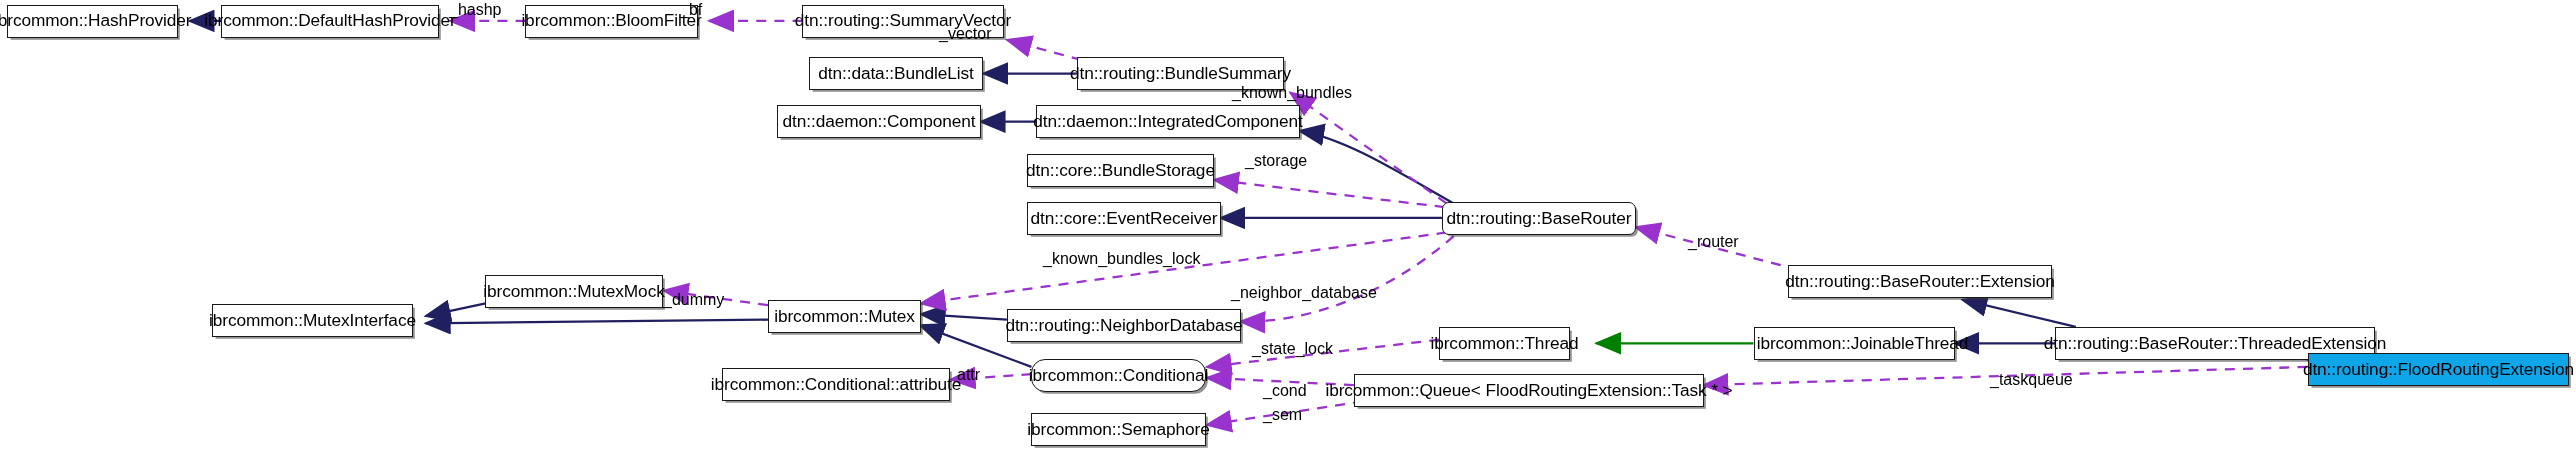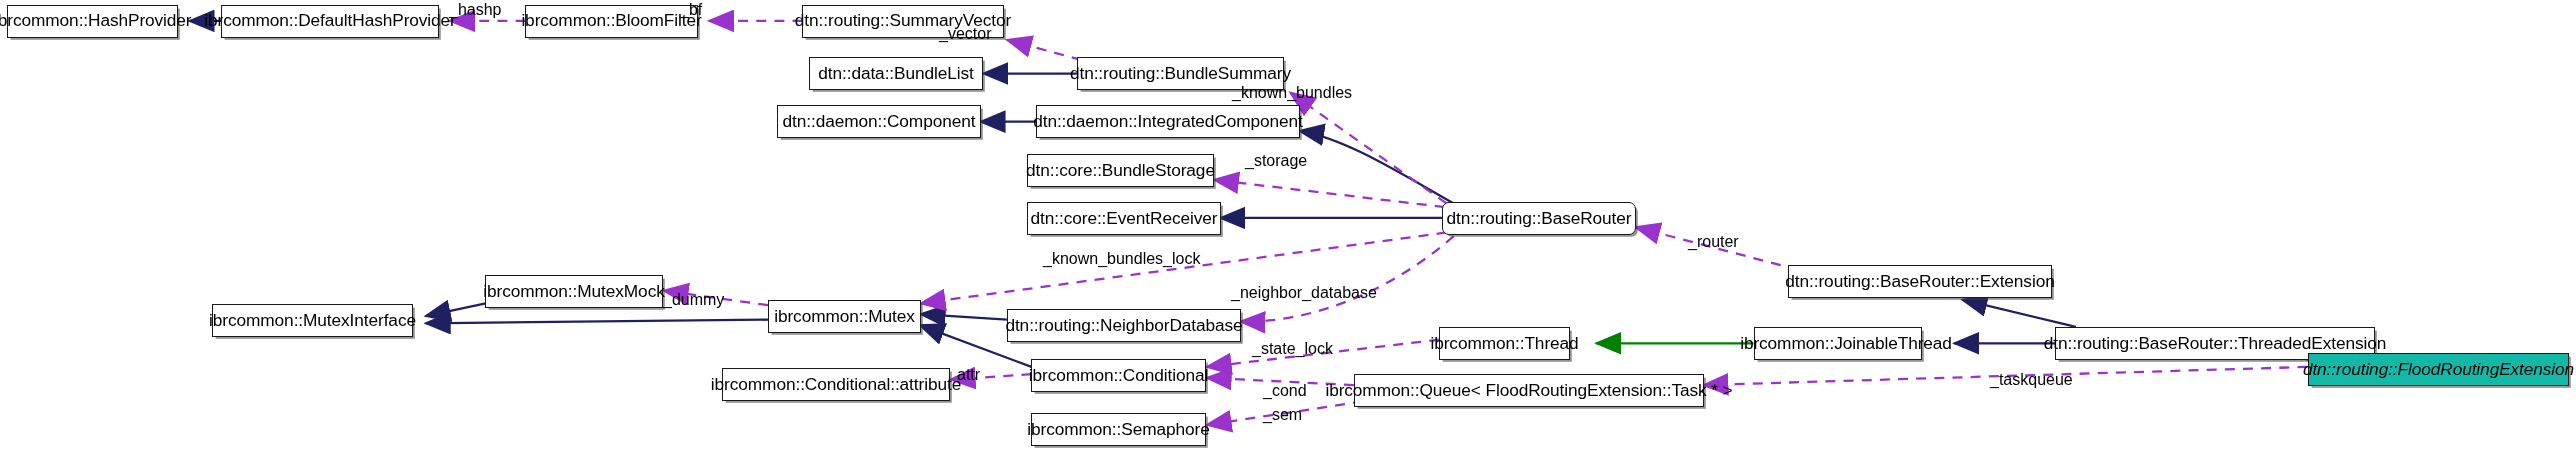--- a/index.html
+++ b/index.html
@@ -36,22 +36,21 @@
     align-items: center;
     justify-content: center;
     white-space: nowrap;
     font-size: 17.3px;
     line-height: 1;
     letter-spacing: -0.1px;
     height: 33px;
     box-shadow: 2.7px 2.7px 0 -0.9px rgba(60,60,60,0.55);
   }
   .node.highlight {
-    background: #14b8a6;
-    font-style: italic;
+    background: #0ea5e9;
   }
   .edge-label {
     position: absolute;
     font-size: 16px;
     color: #000000;
     white-space: nowrap;
     line-height: 1;
   }
 </style>
 </head>
@@ -153,25 +152,25 @@
   <div class="node" style="left:1027px;top:202px; width:194px;">dtn::core::EventReceiver</div>
   <div class="node" style="left:1442px;top:202px; width:194px;border-radius:7px;">dtn::routing::BaseRouter</div>
 
   <div class="node" style="left:1749px;top:265px; width:264px;margin-left:39px;">dtn::routing::BaseRouter::Extension</div>
 
   <div class="node" style="left:212px; top:304px; width:201px;">ibrcommon::MutexInterface</div>
   <div class="node" style="left:485px; top:275px; width:178px;">ibrcommon::MutexMock</div>
   <div class="node" style="left:768px; top:300px; width:153px;">ibrcommon::Mutex</div>
   <div class="node" style="left:1007px;top:309px; width:234px;">dtn::routing::NeighborDatabase</div>
   <div class="node" style="left:1439px;top:327px; width:131px;">ibrcommon::Thread</div>
-  <div class="node" style="left:1754px;top:327px; width:168px;padding-left:16px;">ibrcommon::JoinableThread</div>
+  <div class="node" style="left:1754px;top:327px; width:201px;padding-left:16px;">ibrcommon::JoinableThread</div>
   <div class="node" style="left:2055px;top:327px; width:320px;">dtn::routing::BaseRouter::ThreadedExtension</div>
 
   <div class="node" style="left:722px; top:368px; width:228px;">ibrcommon::Conditional::attribute</div>
-  <div class="node" style="left:1031px;top:359px; width:175px;">ibrcommon::Conditional</div>
+  <div class="node" style="left:1031px;top:359px; width:175px;border-radius:14px;">ibrcommon::Conditional</div>
   <div class="node" style="left:1354px;top:374px; width:350px;">ibrcommon::Queue&lt; FloodRoutingExtension::Task * &gt;</div>
   <div class="node highlight" style="left:2308px;top:353px; width:261px;">dtn::routing::FloodRoutingExtension</div>
   <div class="node" style="left:1031px;top:413px; width:175px;">ibrcommon::Semaphore</div>
 
   <div class="edge-label" style="left:449px; top:1.8px;">_hashp</div>
   <div class="edge-label" style="left:680px; top:1.8px;">_bf</div>
   <div class="edge-label" style="left:939px;top:26px;">_vector</div>
   <div class="edge-label" style="left:1232px;top:85px;">_known_bundles</div>
   <div class="edge-label" style="left:1245px;top:153px;text-align:center;">_storage</div>
   <div class="edge-label" style="left:1688px;top:234px;">_router</div>

